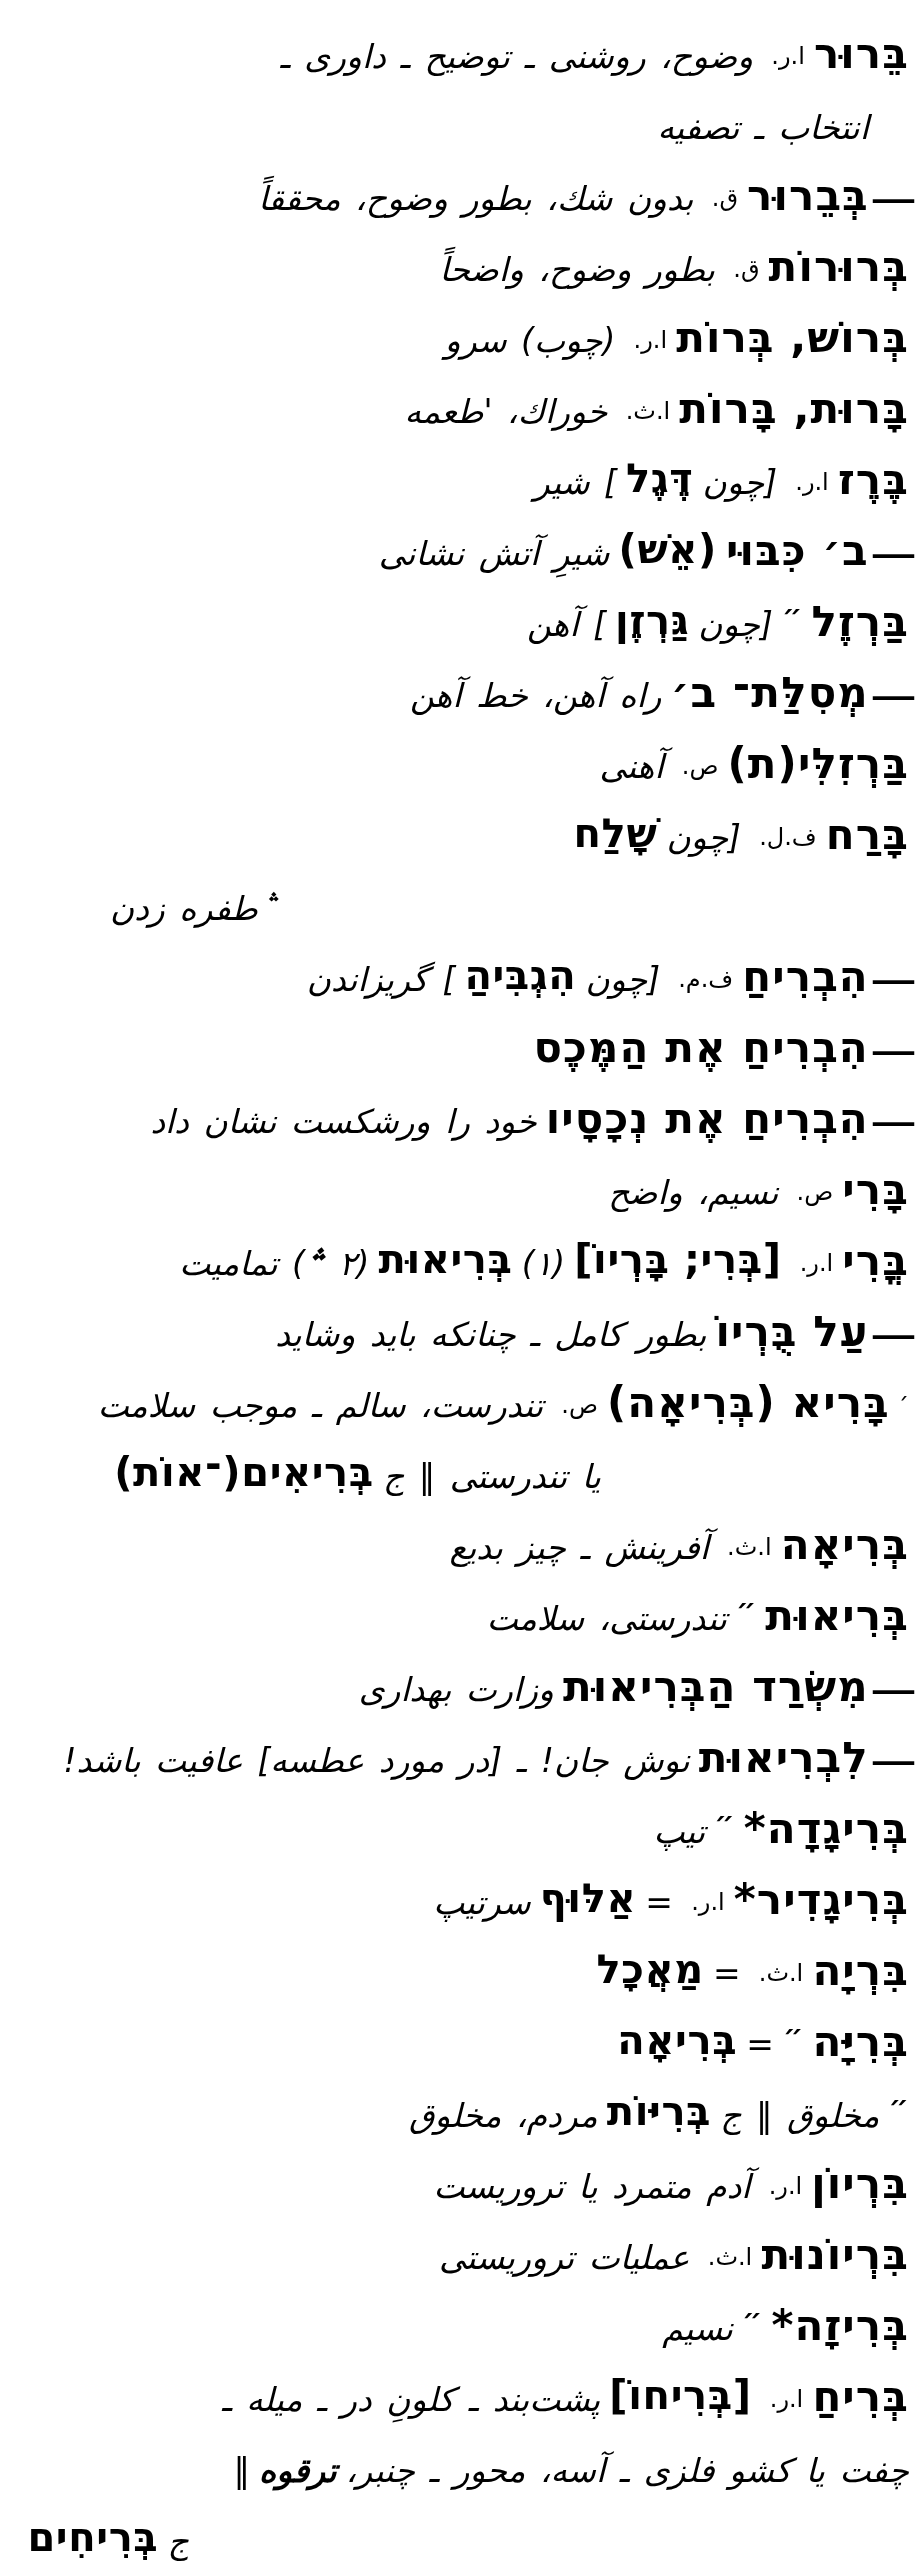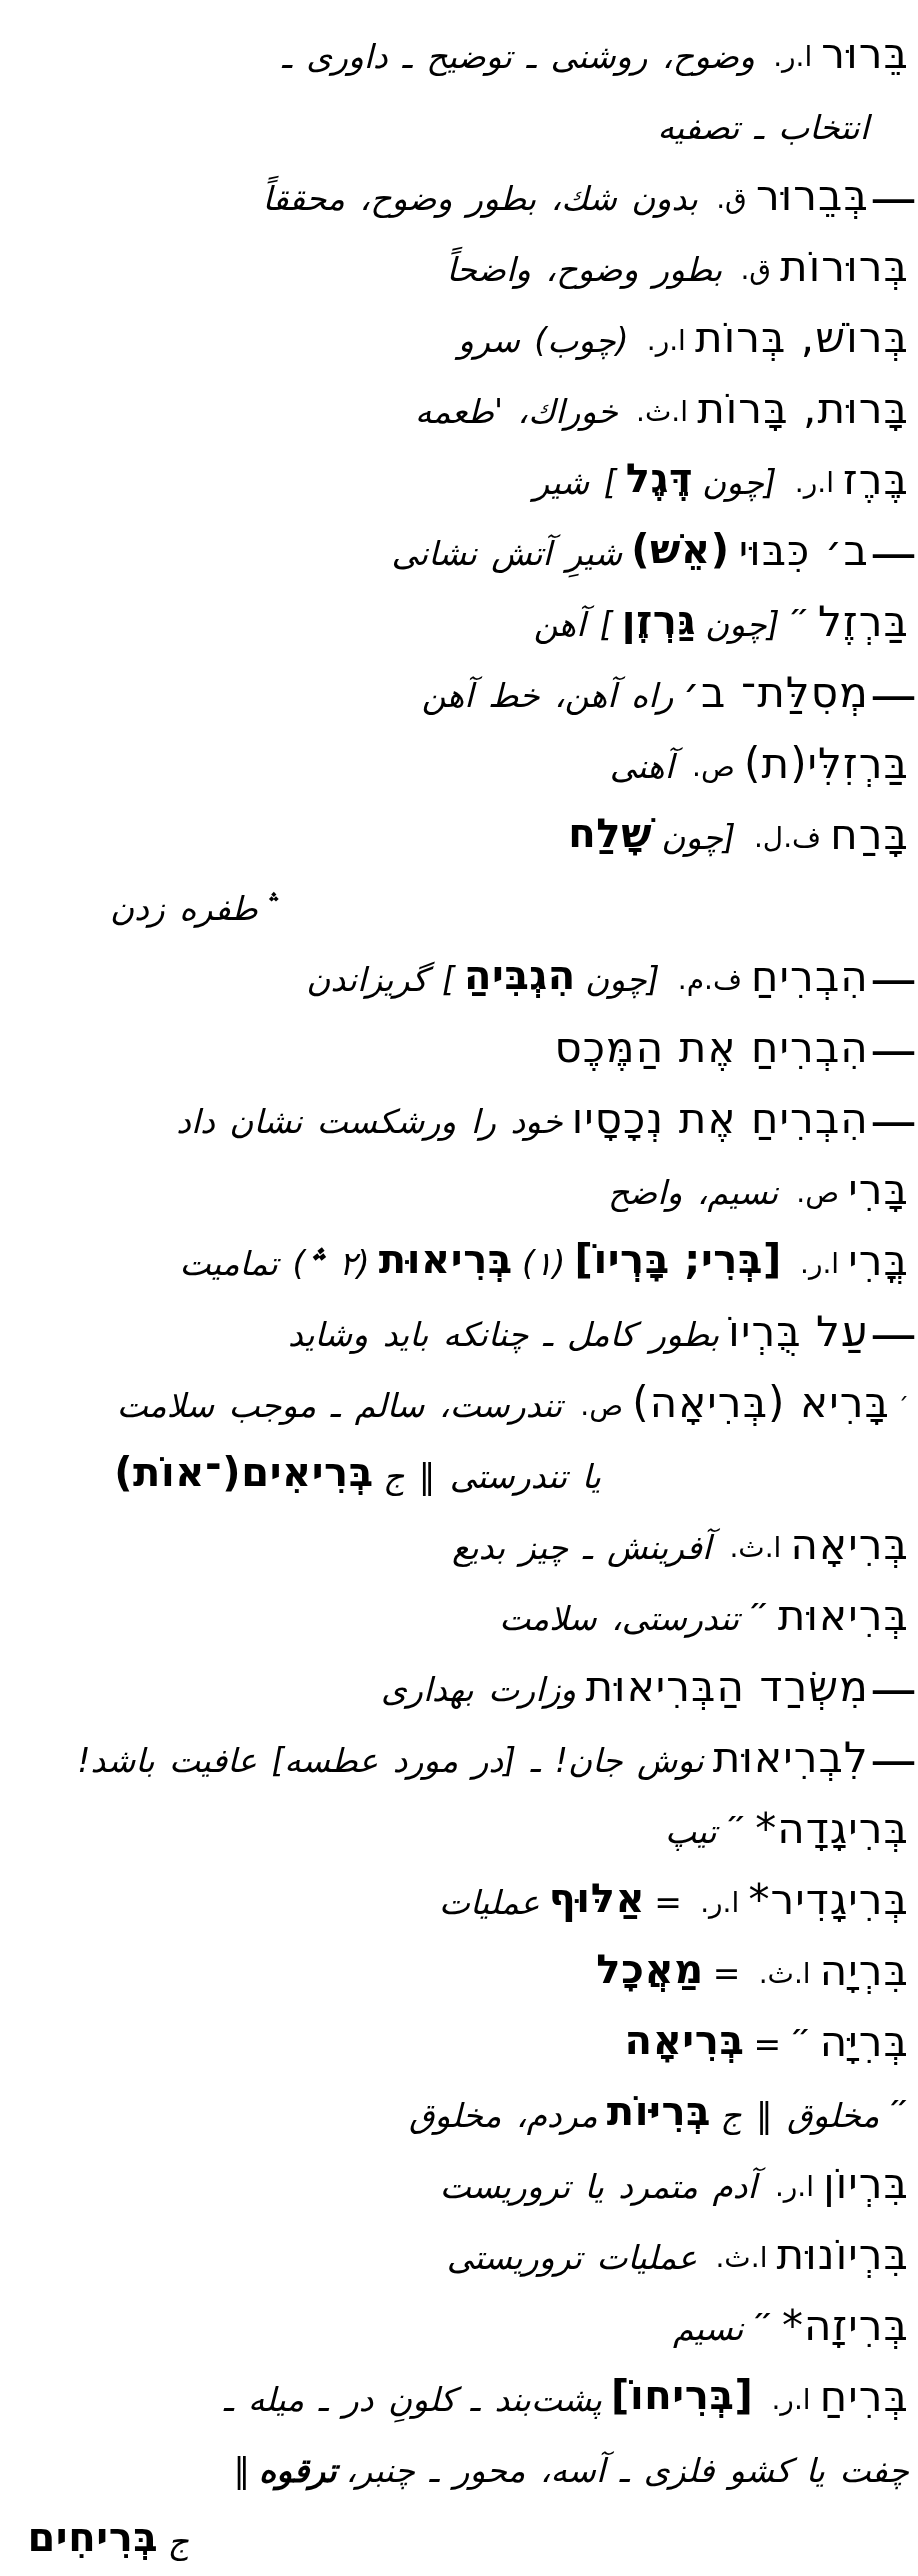--- a/index.html
+++ b/index.html
@@ -20,25 +20,25 @@
     align-items:center;
     column-gap:9.1px;
     height:71px;
     white-space:nowrap;
   }
   .ind1{padding-right:40px;}
   .ind2{padding-right:308px;}
   .ind3{padding-right:628px;}
   .flush-left{justify-content:flex-end;}
   
-  .hw{font-weight:normal;font-size:42px;letter-spacing:1.1px;position:relative;top:-2.3px;text-align:right;}
+  .hw{font-weight:bold;font-size:42px;letter-spacing:1.1px;position:relative;top:-2.3px;text-align:right;}
   
   .he{font-weight:bold;font-size:40px;letter-spacing:0.6px;position:relative;top:-4.6px;}
   
-  .ab{font-size:28px;margin-left:9.1px;}
+  .ab{font-size:24px;margin-left:9.1px;}
   
   .fa{font-size:33px;word-spacing:4px;font-style:italic;}
   .fb{font-weight:bold;}
   
   .dash{font-size:31px;font-weight:bold;transform:scaleX(1.5);}
   
   .dit{font-size:28.6px;font-weight:bold;position:relative;top:-9.1px;}
   
   .mk{font-size:24px;position:relative;top:-4.6px;}
 </style>
@@ -183,21 +183,21 @@
     <div class="line ind0">
       <span class="hw">בְּרִיגָדָה*</span>
       <span class="dit">״</span>
       <span class="fa">تیپ</span>
     </div>
     <div class="line ind0">
       <span class="hw">בְּרִיגָדִיר*</span>
       <span class="ab">ا.ر.</span>
       <span class="fa">=</span>
       <span class="he">אַלּוּף</span>
-      <span class="fa">عملیات</span>
+      <span class="fa">سرتیپ</span>
     </div>
     <div class="line ind0">
       <span class="hw">בִּרְיָה</span>
       <span class="ab">ا.ث.</span>
       <span class="fa">=</span>
       <span class="he">מַאֲכָל</span>
     </div>
     <div class="line ind0">
       <span class="hw">בְּרִיָּה</span>
       <span class="dit">״</span>

